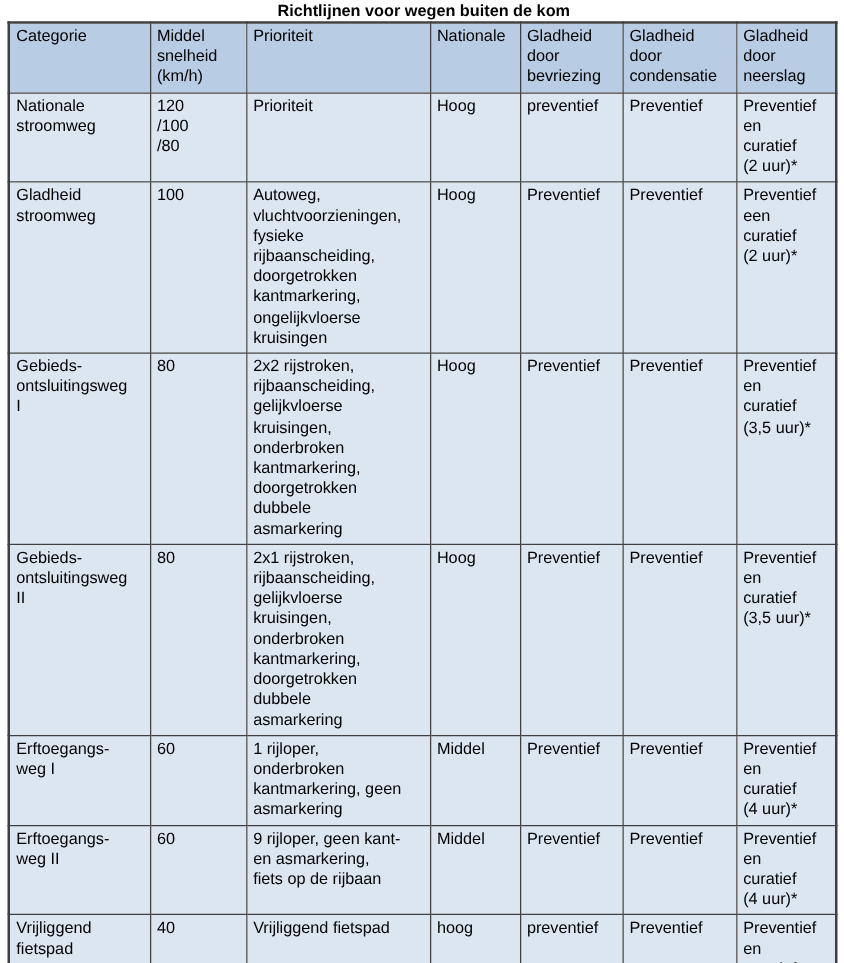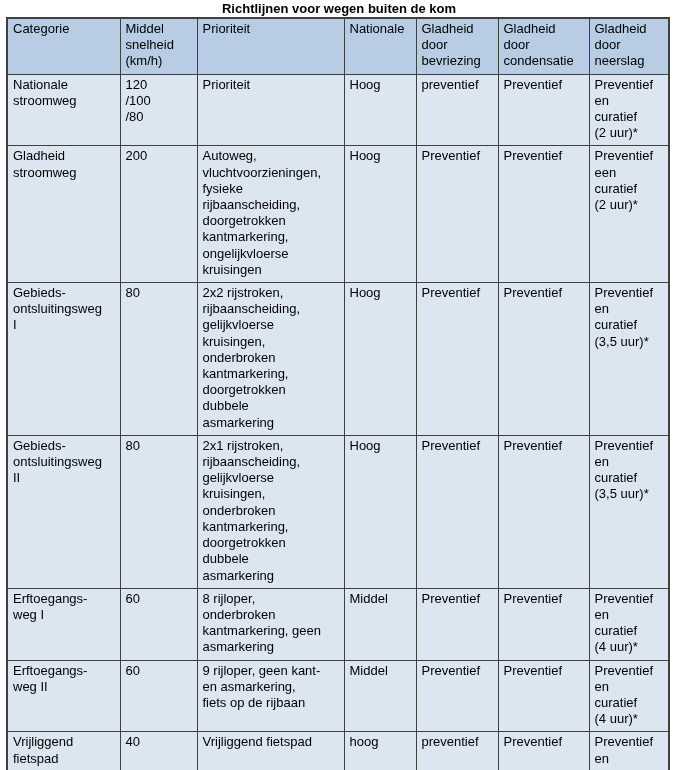--- a/index.html
+++ b/index.html
@@ -95,21 +95,21 @@
         <td>Hoog</td>
         <td>preventief</td>
         <td>Preventief</td>
         <td>Preventief
 en
 curatief
 (2 uur)*</td>
       </tr>
       <tr>
         <td>Gladheid stroomweg</td>
-        <td>200</td>
+        <td>100</td>
         <td>Autoweg,
 vluchtvoorzieningen,
 fysieke
 rijbaanscheiding,
 doorgetrokken
 kantmarkering,
 ongelijkvloerse
 kruisingen</td>
         <td>Hoog</td>
         <td>Preventief</td>
@@ -160,21 +160,21 @@
         <td>Preventief</td>
         <td>Preventief
 en
 curatief
 (3,5 uur)*</td>
       </tr>
       <tr>
         <td>Erftoegangs-
 weg I</td>
         <td>60</td>
-        <td>8 rijloper,
+        <td>1 rijloper,
 onderbroken
 kantmarkering, geen
 asmarkering</td>
         <td>Middel</td>
         <td>Preventief</td>
         <td>Preventief</td>
         <td>Preventief
 en
 curatief
 (4 uur)*</td>

